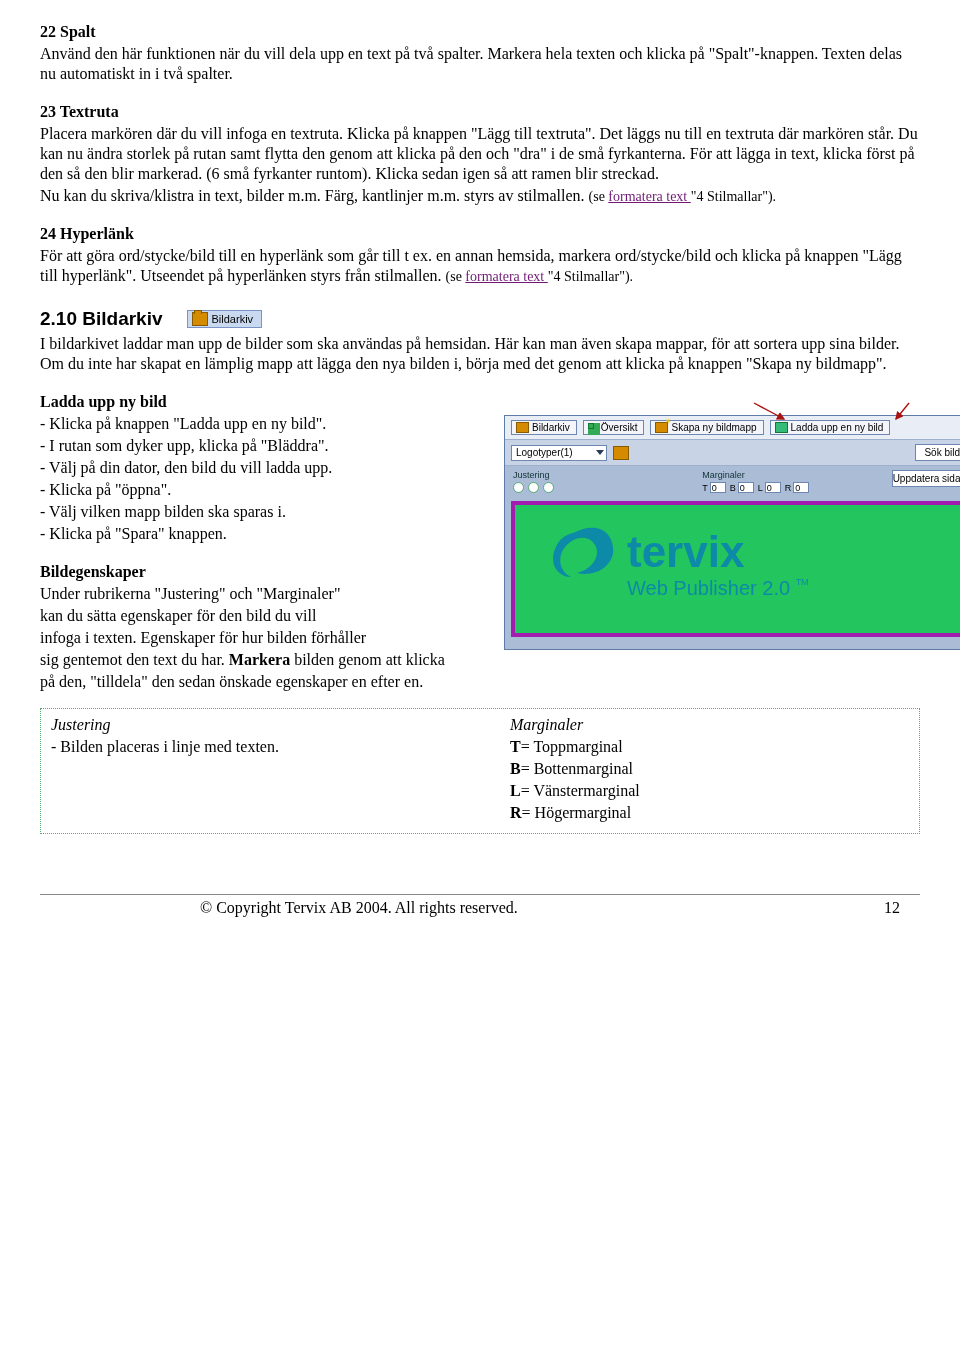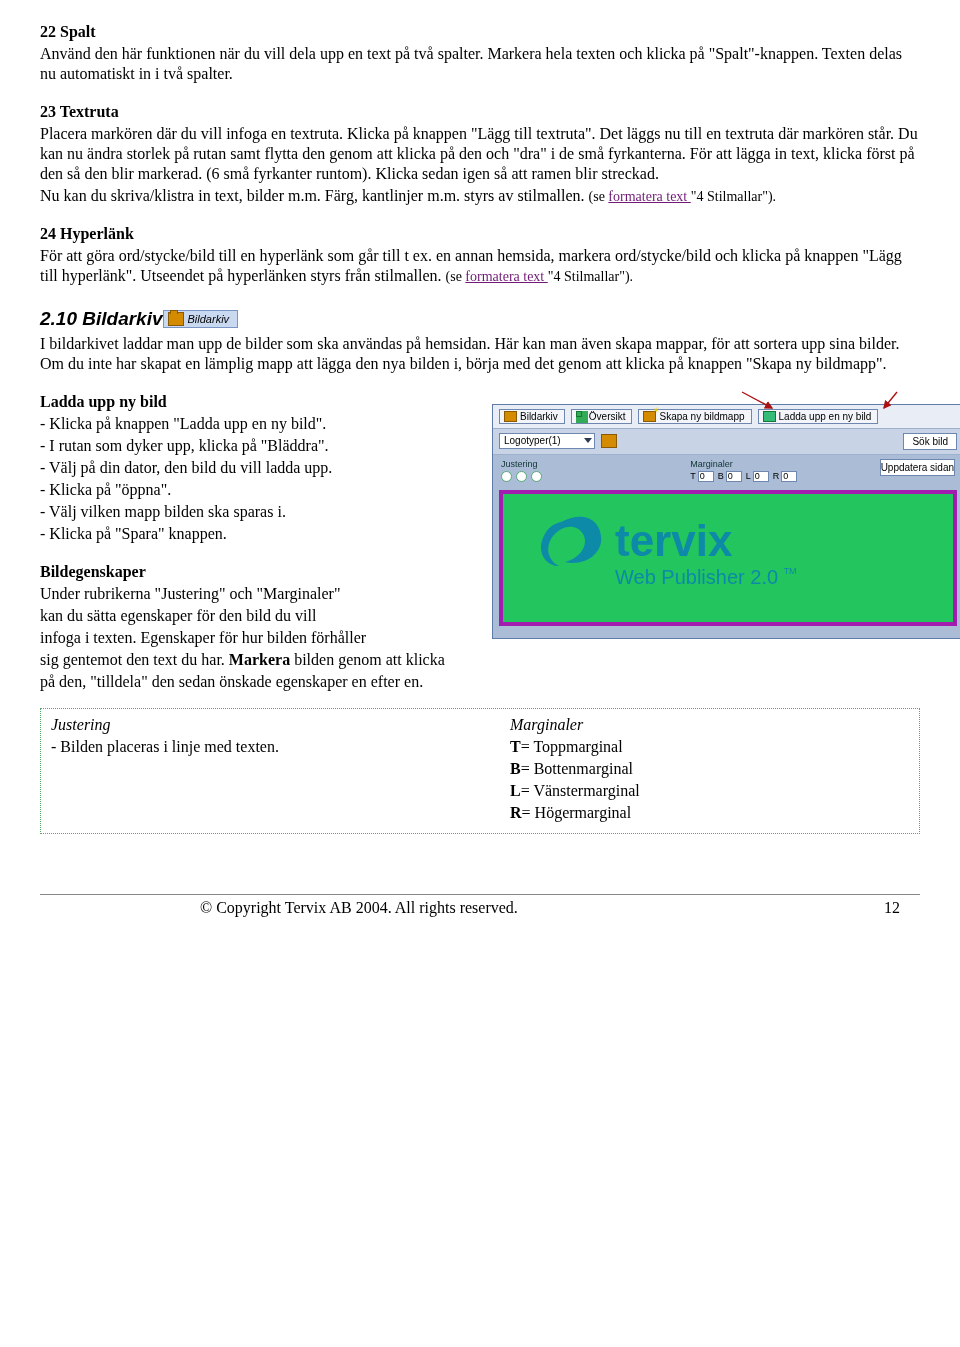--- a/index.html
+++ b/index.html
@@ -10,35 +10,35 @@
     padding: 22px 40px 20px 40px;
     width: 960px;
     box-sizing: border-box;
     background: #fff;
   }
   .sec-head { font-weight: bold; }
   p { margin: 0 0 2px 0; line-height: 1.25; }
   .para { margin-bottom: 18px; }
   .link { color: #701a75; text-decoration: underline; }
   .smaller { font-size: 14px; }
-  .h2 { font-family: Arial, Helvetica, sans-serif; font-weight: bold; font-size: 19px; margin: 22px 0 4px 0; display: flex; align-items: center; gap: 0; font-style: italic; }
+  .h2 { font-family: Arial, Helvetica, sans-serif; font-weight: bold; font-size: 19px; margin: 22px 0 4px 0; display: flex; align-items: center; gap: 24px; }
   .btn-bildarkiv {
     display: inline-flex; align-items: center; gap: 4px;
     background: #c9d9f0; border: 1px solid #7a95c5; padding: 1px 8px 1px 4px;
     font-family: Arial, sans-serif; font-size: 11px; font-weight: normal; color: #000;
   }
   .btn-bildarkiv .ico {
     width: 14px; height: 12px; background: #d48b00; border: 1px solid #8a5a00;
     position: relative;
   }
   .btn-bildarkiv .ico::before {
     content: ""; position: absolute; top: -3px; left: 1px; width: 6px; height: 3px;
     background: #d48b00; border: 1px solid #8a5a00; border-bottom: none;
   }
-  .two-col { display: flex; gap: 12px; align-items: center; }
+  .two-col { display: flex; gap: 24px; align-items: flex-end; }
   .two-col .left { flex: 0 0 440px; }
 
   .panel {
     width: 470px; background: #aabcd6; border: 1px solid #5f7ba8;
     font-family: Arial, sans-serif; font-size: 10px; color: #000;
     padding-bottom: 6px;
   }
   .panel-row {
     display: flex; align-items: center; gap: 6px; padding: 4px 6px;
     background: #e9eef6; border-bottom: 1px solid #9db0cc;

